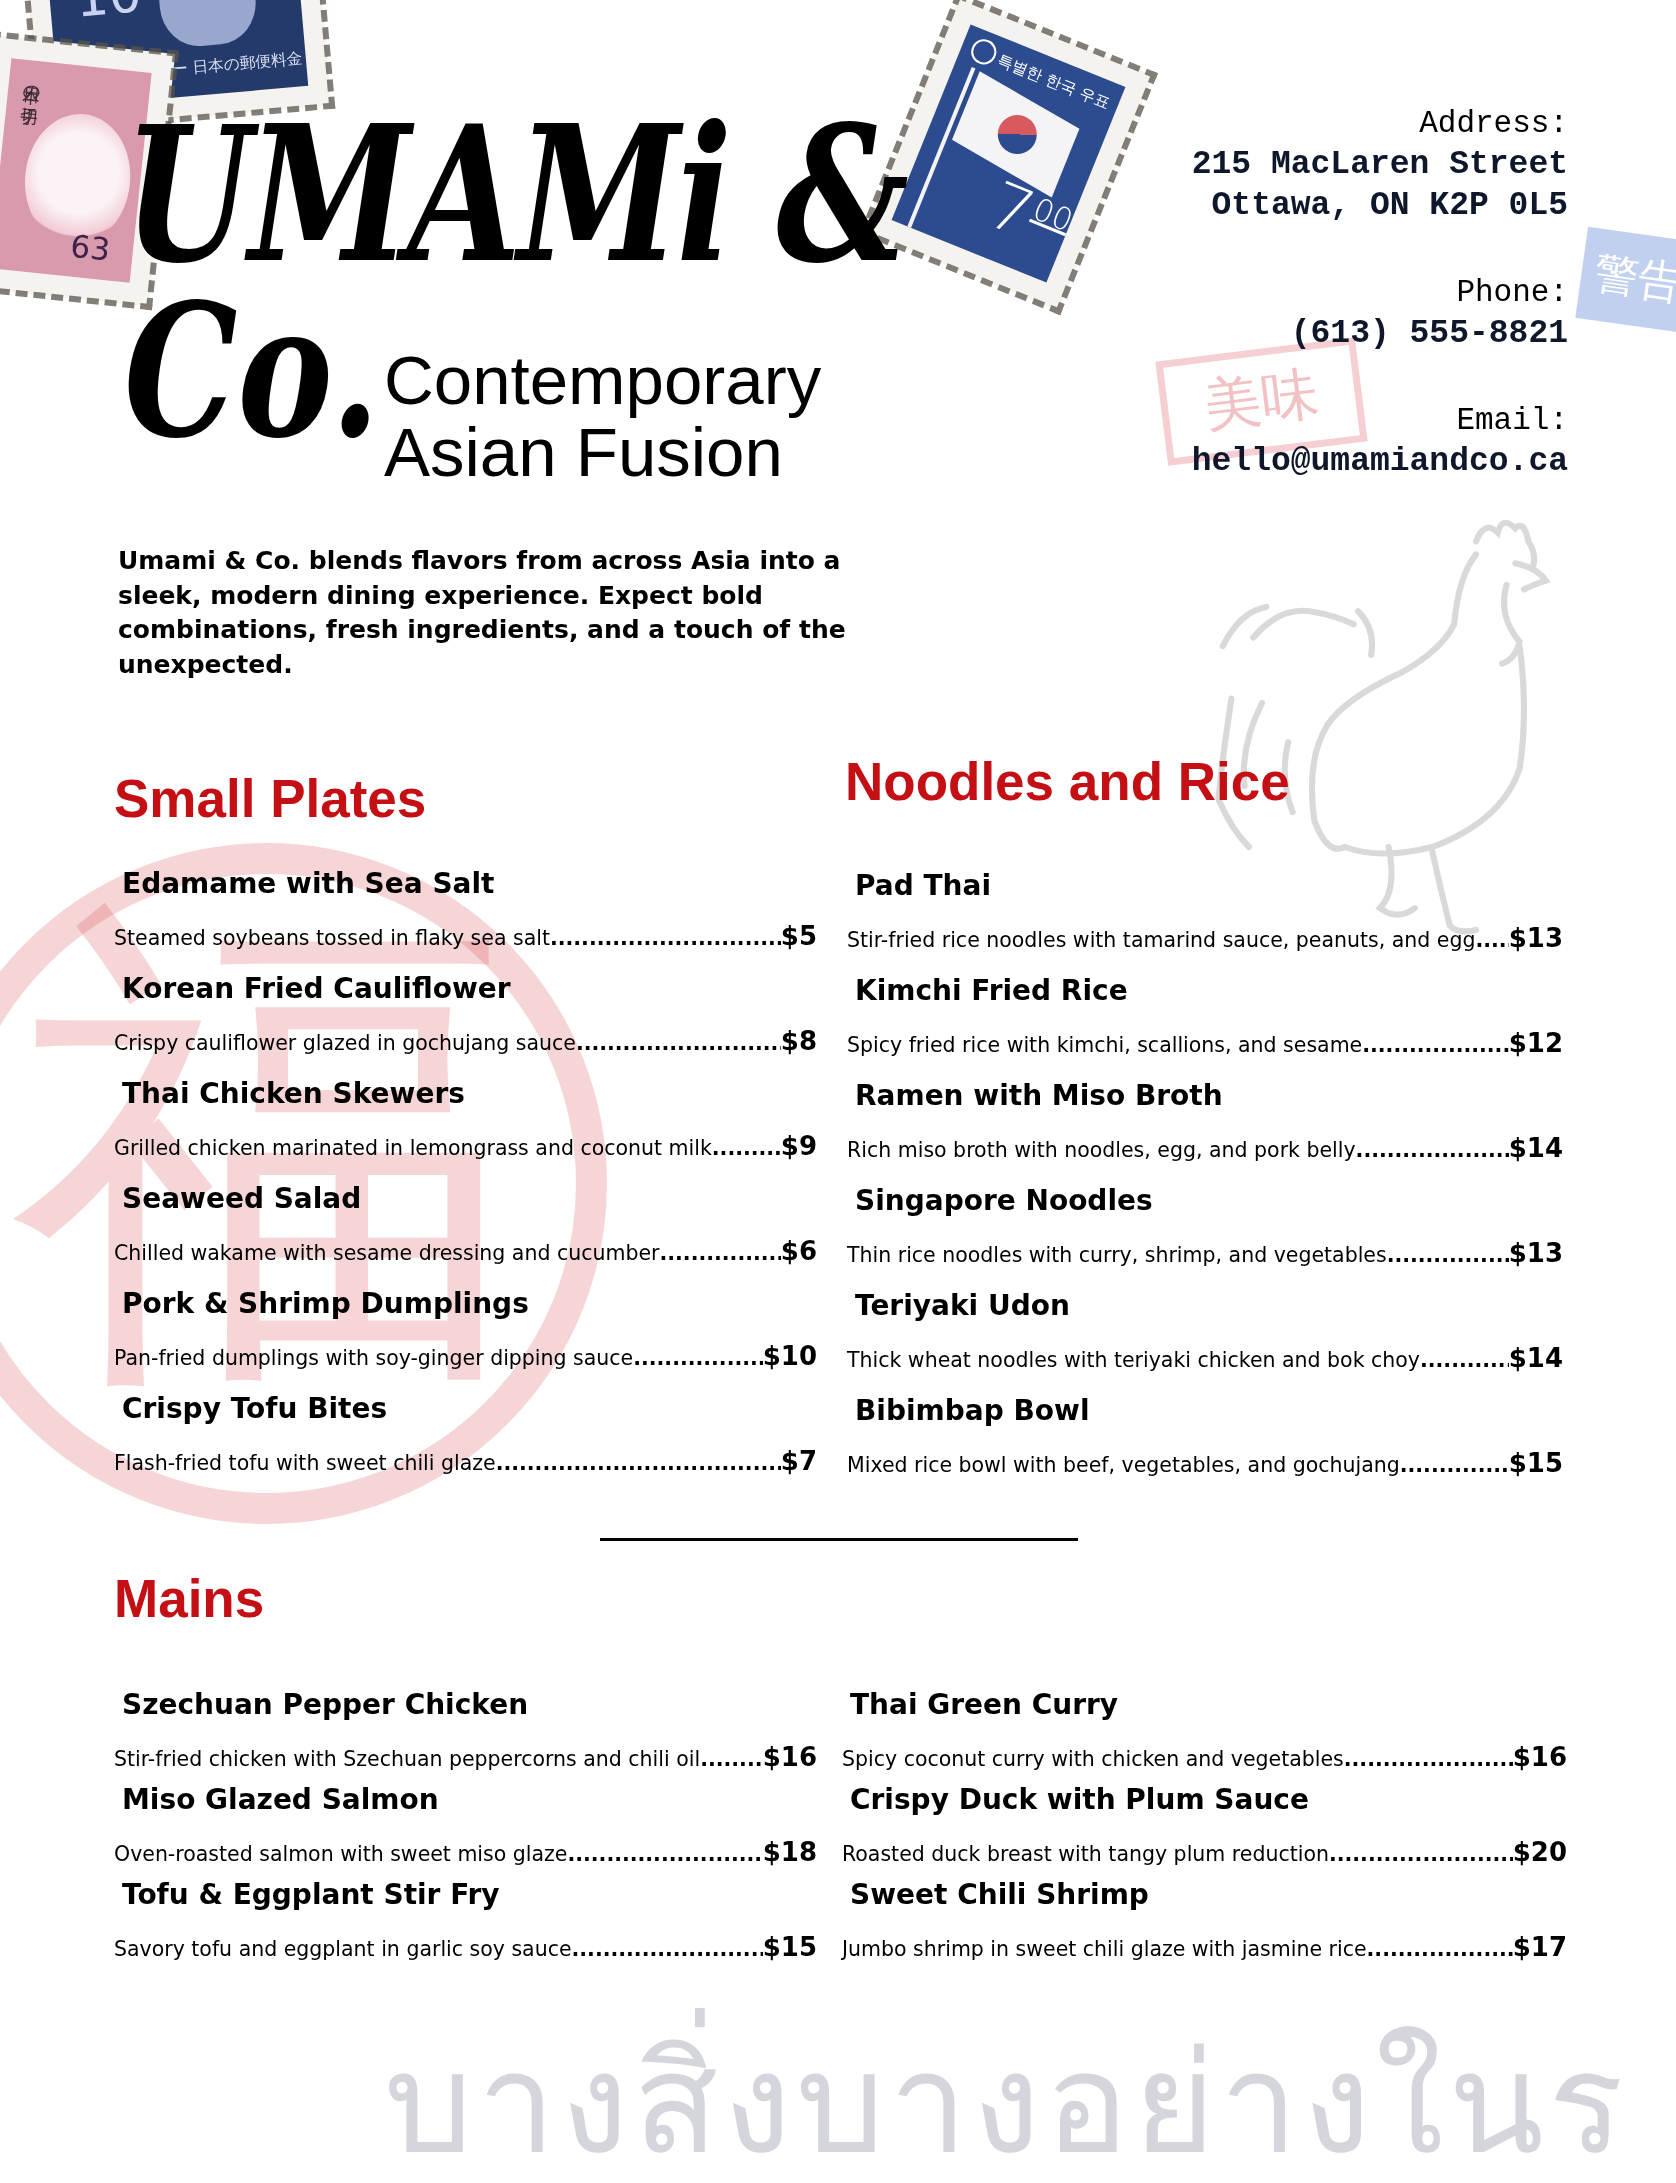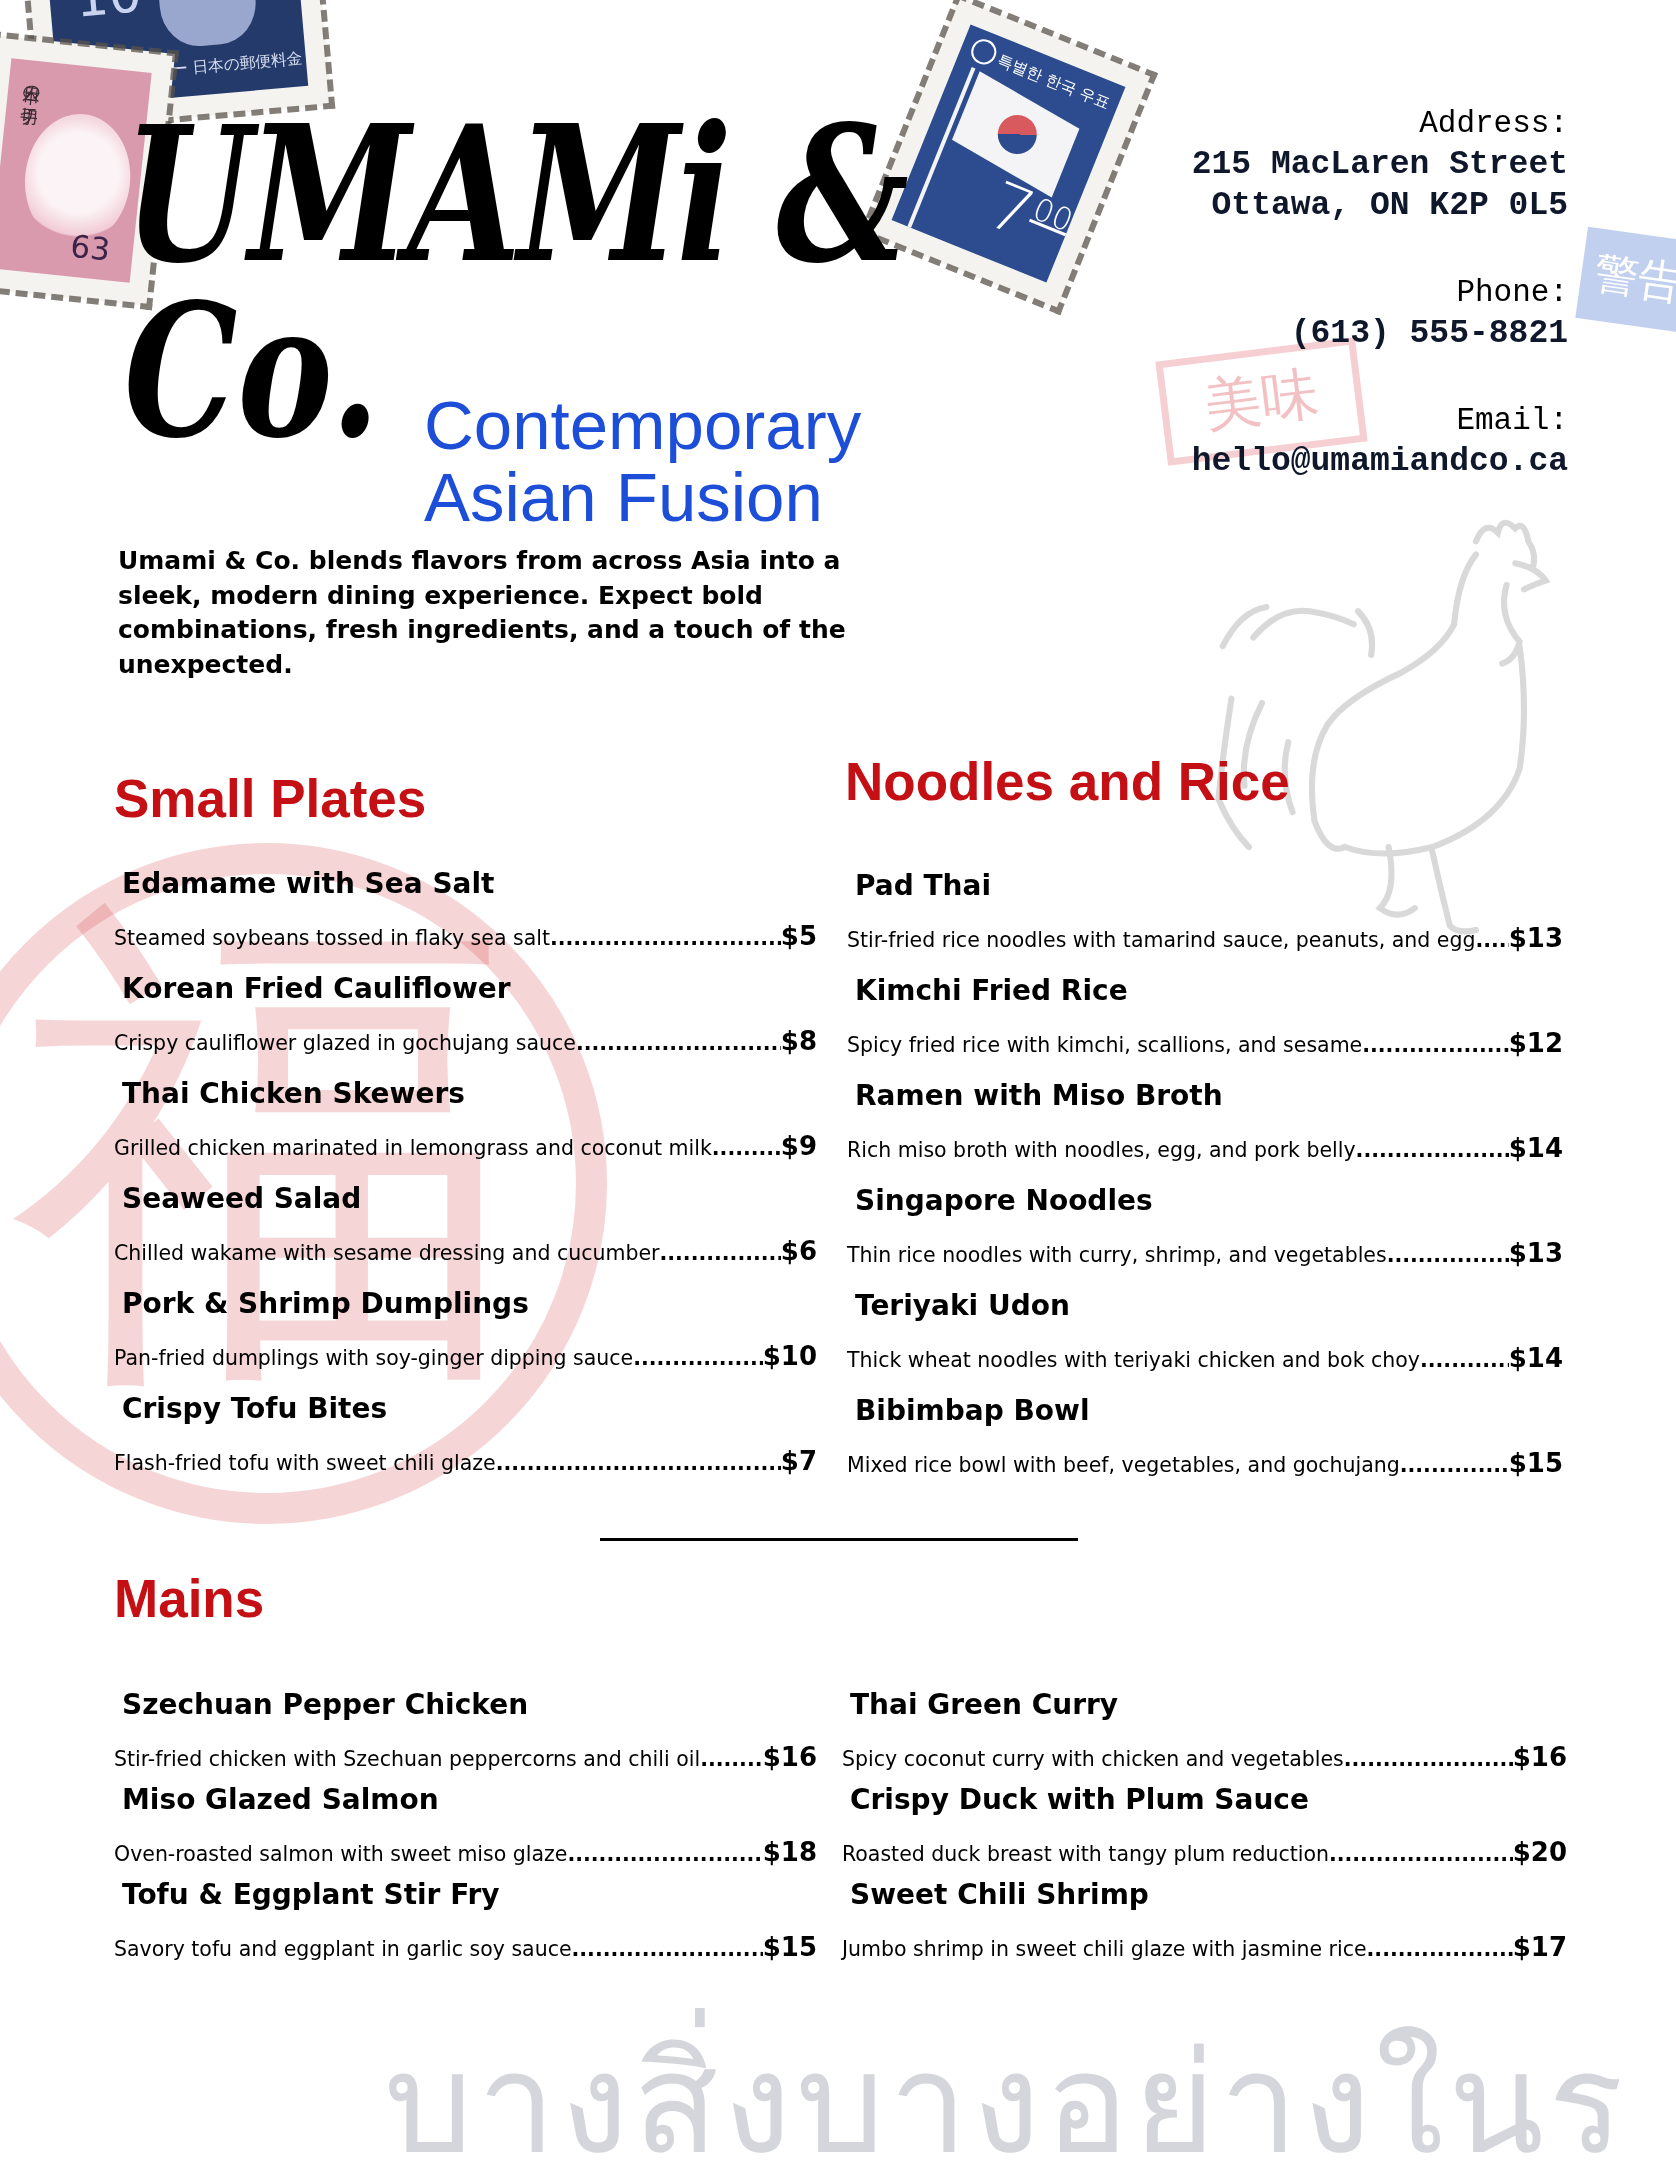--- a/index.html
+++ b/index.html
@@ -42,21 +42,21 @@
 
   
   .rooster { left: 1214px; top: 515px; width: 358px; height: 437px; }
 
   
   .thai-watermark { left: 384px; top: 1991px; font-size: 140px; color: rgba(160,165,175,.45); white-space: nowrap; font-family: "DejaVu Sans", sans-serif; letter-spacing: 4.4px; }
 
   
   .brand-line1 { left: 124px; top: 100px; font-family: "DejaVu Serif", serif; font-size: 188px; font-weight: bold; font-style: italic; letter-spacing: -4.4px; line-height: 1; transform: scaleX(.78); transform-origin: left top; }
   .brand-line2 { left: 124px; top: 279px; font-family: "DejaVu Serif", serif; font-size: 183px; font-weight: bold; font-style: italic; line-height: 1; transform: scaleX(.78); transform-origin: left top; }
-  .tagline { left: 424px; top: 345px; color: #1d4ed8; font-size: 69px; line-height: 1.05; font-family: "Liberation Sans", sans-serif; margin-top: 45px; }
+  .tagline { left: 384px; top: 345px; color: #000000; font-size: 69px; line-height: 1.05; font-family: "Liberation Sans", sans-serif; }
 
   .contact { right: 109px; top: 105px; text-align: right; font-family: Liberation Mono, monospace; }
   .contact .label { font-size: 31px; color: #000; line-height: 1.25; }
   .contact .value { font-size: 33px; color: #0f172a; font-weight: bold; line-height: 1.25; }
   .contact .gap { height: 48px; }
 
   .intro { left: 118px; top: 544px; width: 777px; font-size: 25px; line-height: 1.38; font-family: "DejaVu Sans", sans-serif; font-weight: 600; }
 
   
   .section-title { position: absolute; color: #c40f14; font-size: 53px; font-family: "Liberation Sans", sans-serif; }

